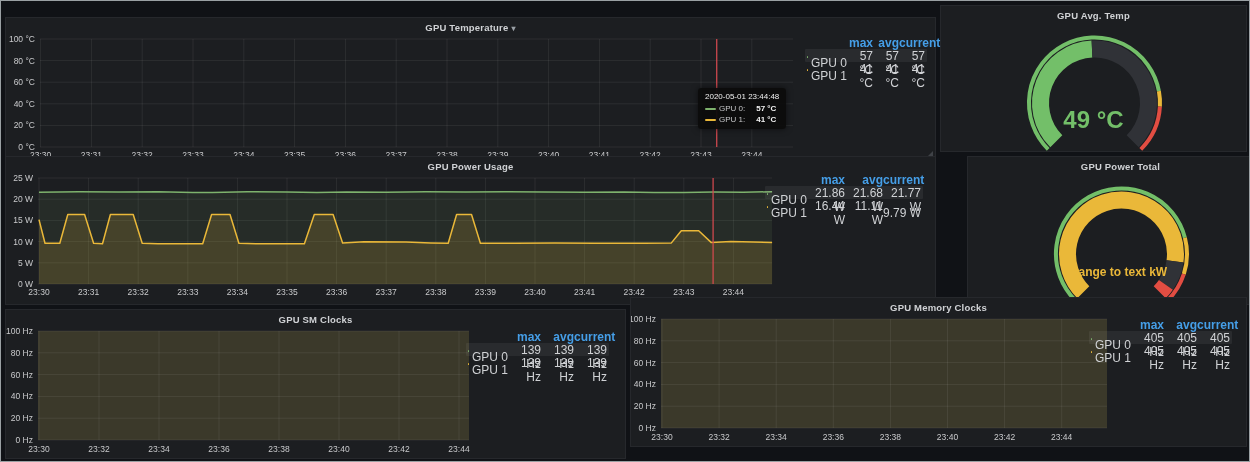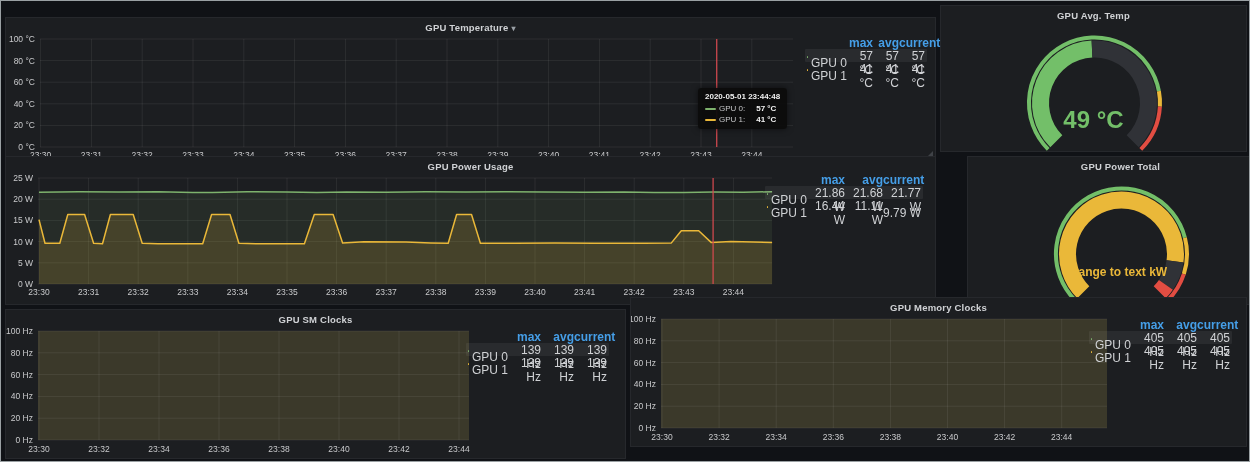--- a/index.html
+++ b/index.html
@@ -26,21 +26,21 @@
   .hl{background:rgba(255,255,255,0.06);border-radius:1px;}
   .dash{display:inline-block;width:11px;height:2px;border-radius:1px;}
   .dash-green{background:#7eb26d;}
   .dash-yellow{background:#eab839;}
   #lg-temp{right:8px;top:18px;--nc:40px;--vc:26px;}
   #lg-power{right:12px;top:16px;--nc:40px;--vc:38px;}
   #lg-sm{right:16px;top:20px;--nc:40px;--vc:33px;}
   #lg-mem{right:14px;top:20px;--nc:40px;--vc:33px;}
   .ttip{position:absolute;left:692px;top:70px;background:rgba(12,12,12,0.95);border-radius:3px;
         padding:4px 7px;font-size:8px;color:#c6c7c9;box-shadow:0 0 6px rgba(0,0,0,0.55);z-index:5;}
-  .ttdate{font-weight:700;color:#eeeeee;margin-bottom:2px;white-space:nowrap;}
+  .ttdate{font-weight:400;color:#eeeeee;margin-bottom:2px;white-space:nowrap;}
   .ttrow{display:flex;align-items:center;gap:3px;height:11px;white-space:nowrap;}
   .ttv{font-weight:700;color:#f2f2f2;margin-left:8px;}
   .gvalue{position:absolute;left:0;right:0;text-align:center;font-weight:700;z-index:3;}
   #gv-temp{top:100px;font-size:24px;color:#73bf69;}
   #gv-power{top:108px;font-size:12px;color:#eab839;}
   .resize{position:absolute;right:2px;bottom:2px;width:0;height:0;
           border-left:7px solid transparent;border-bottom:7px solid #3f4247;}
 </style>
 </head>
 <body>

